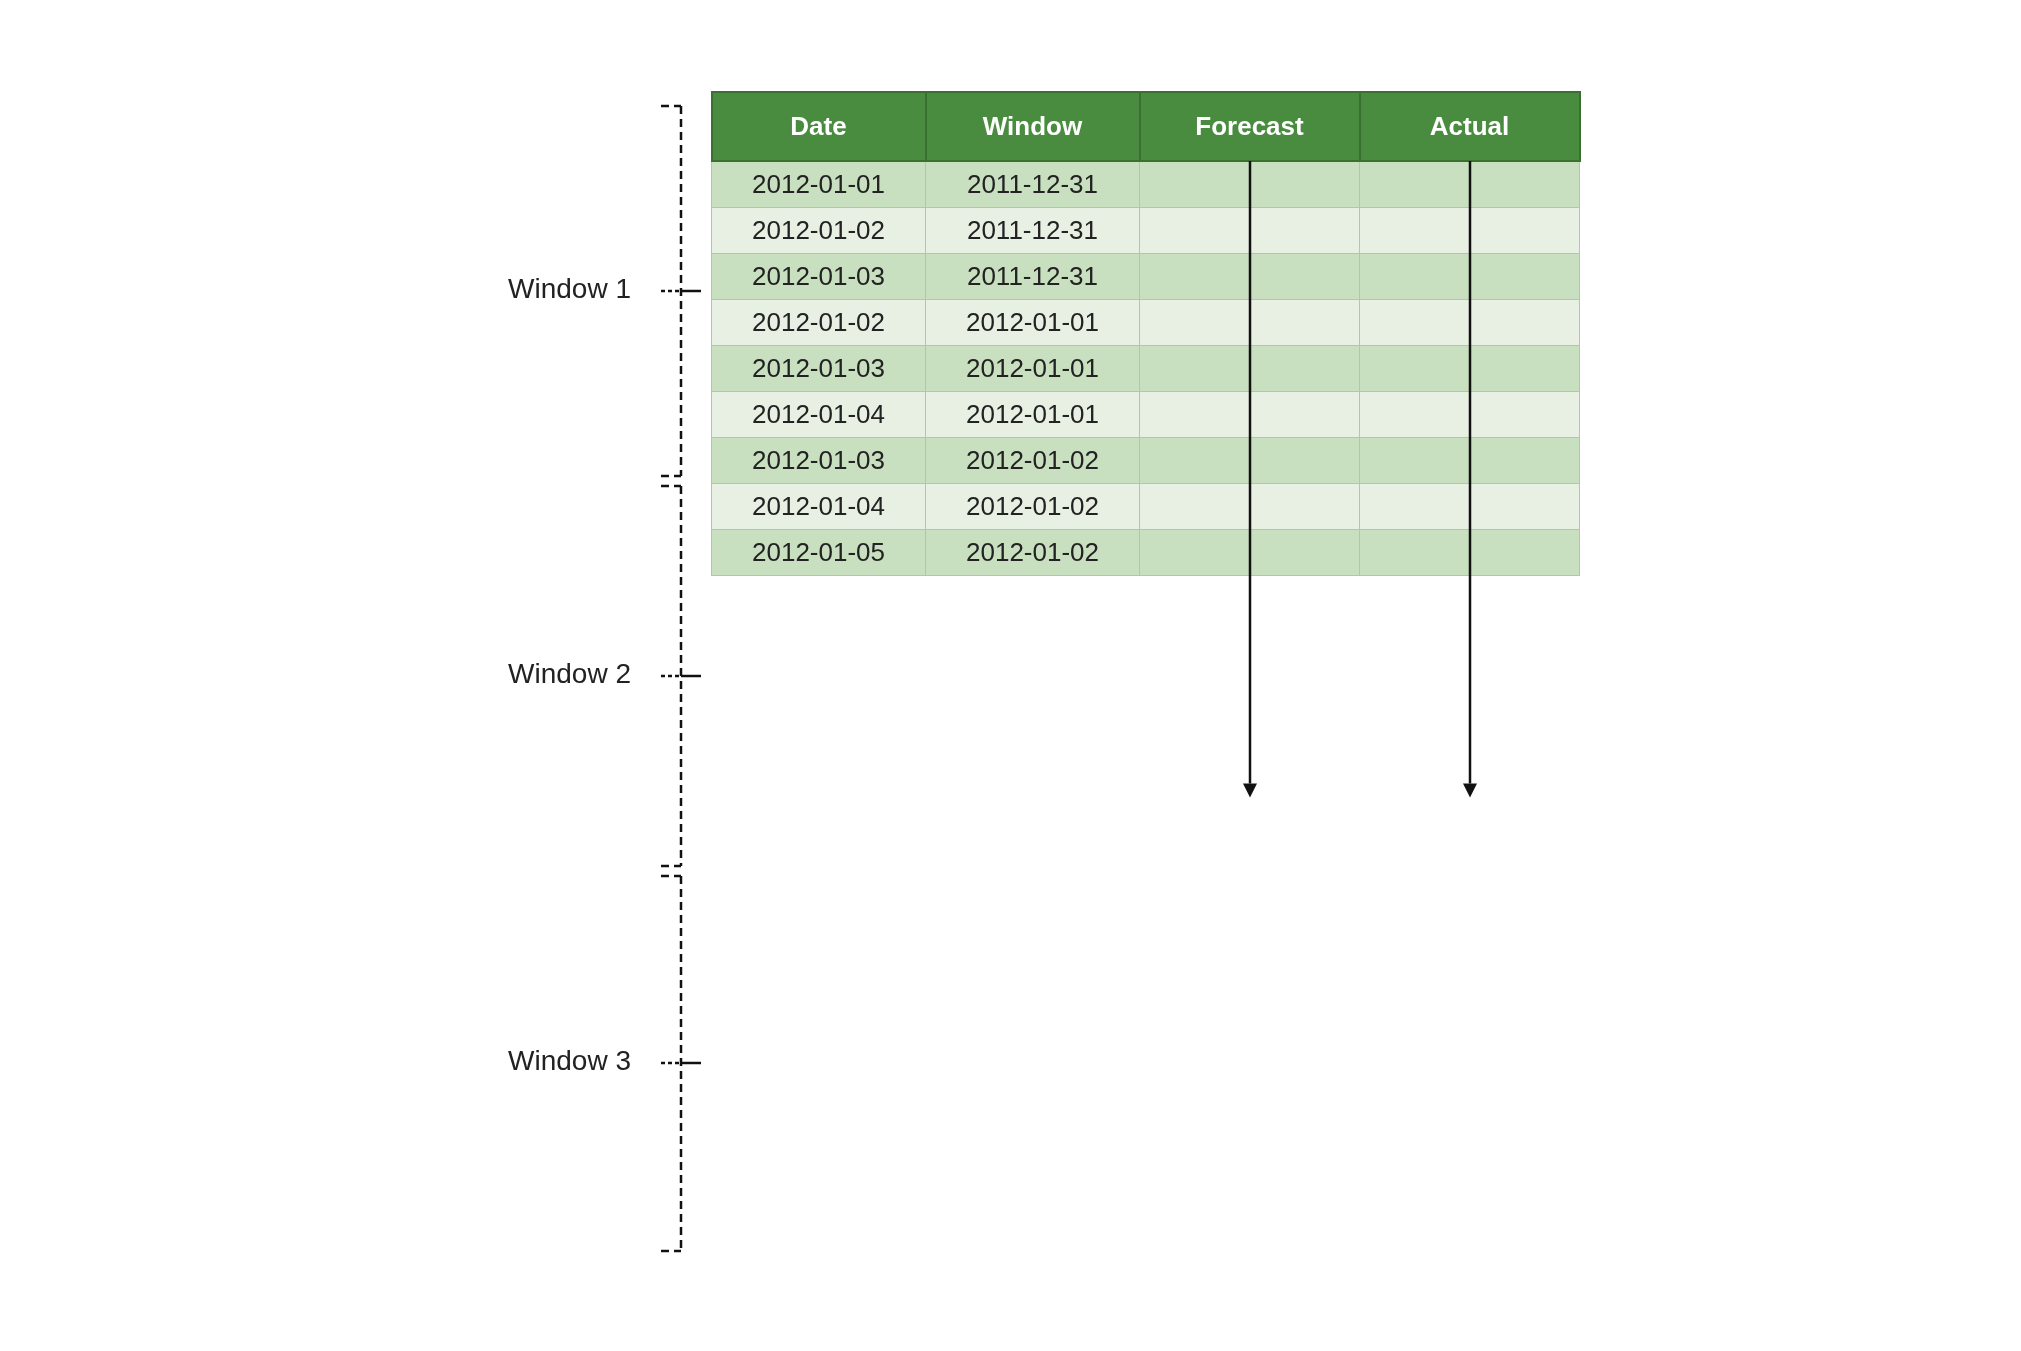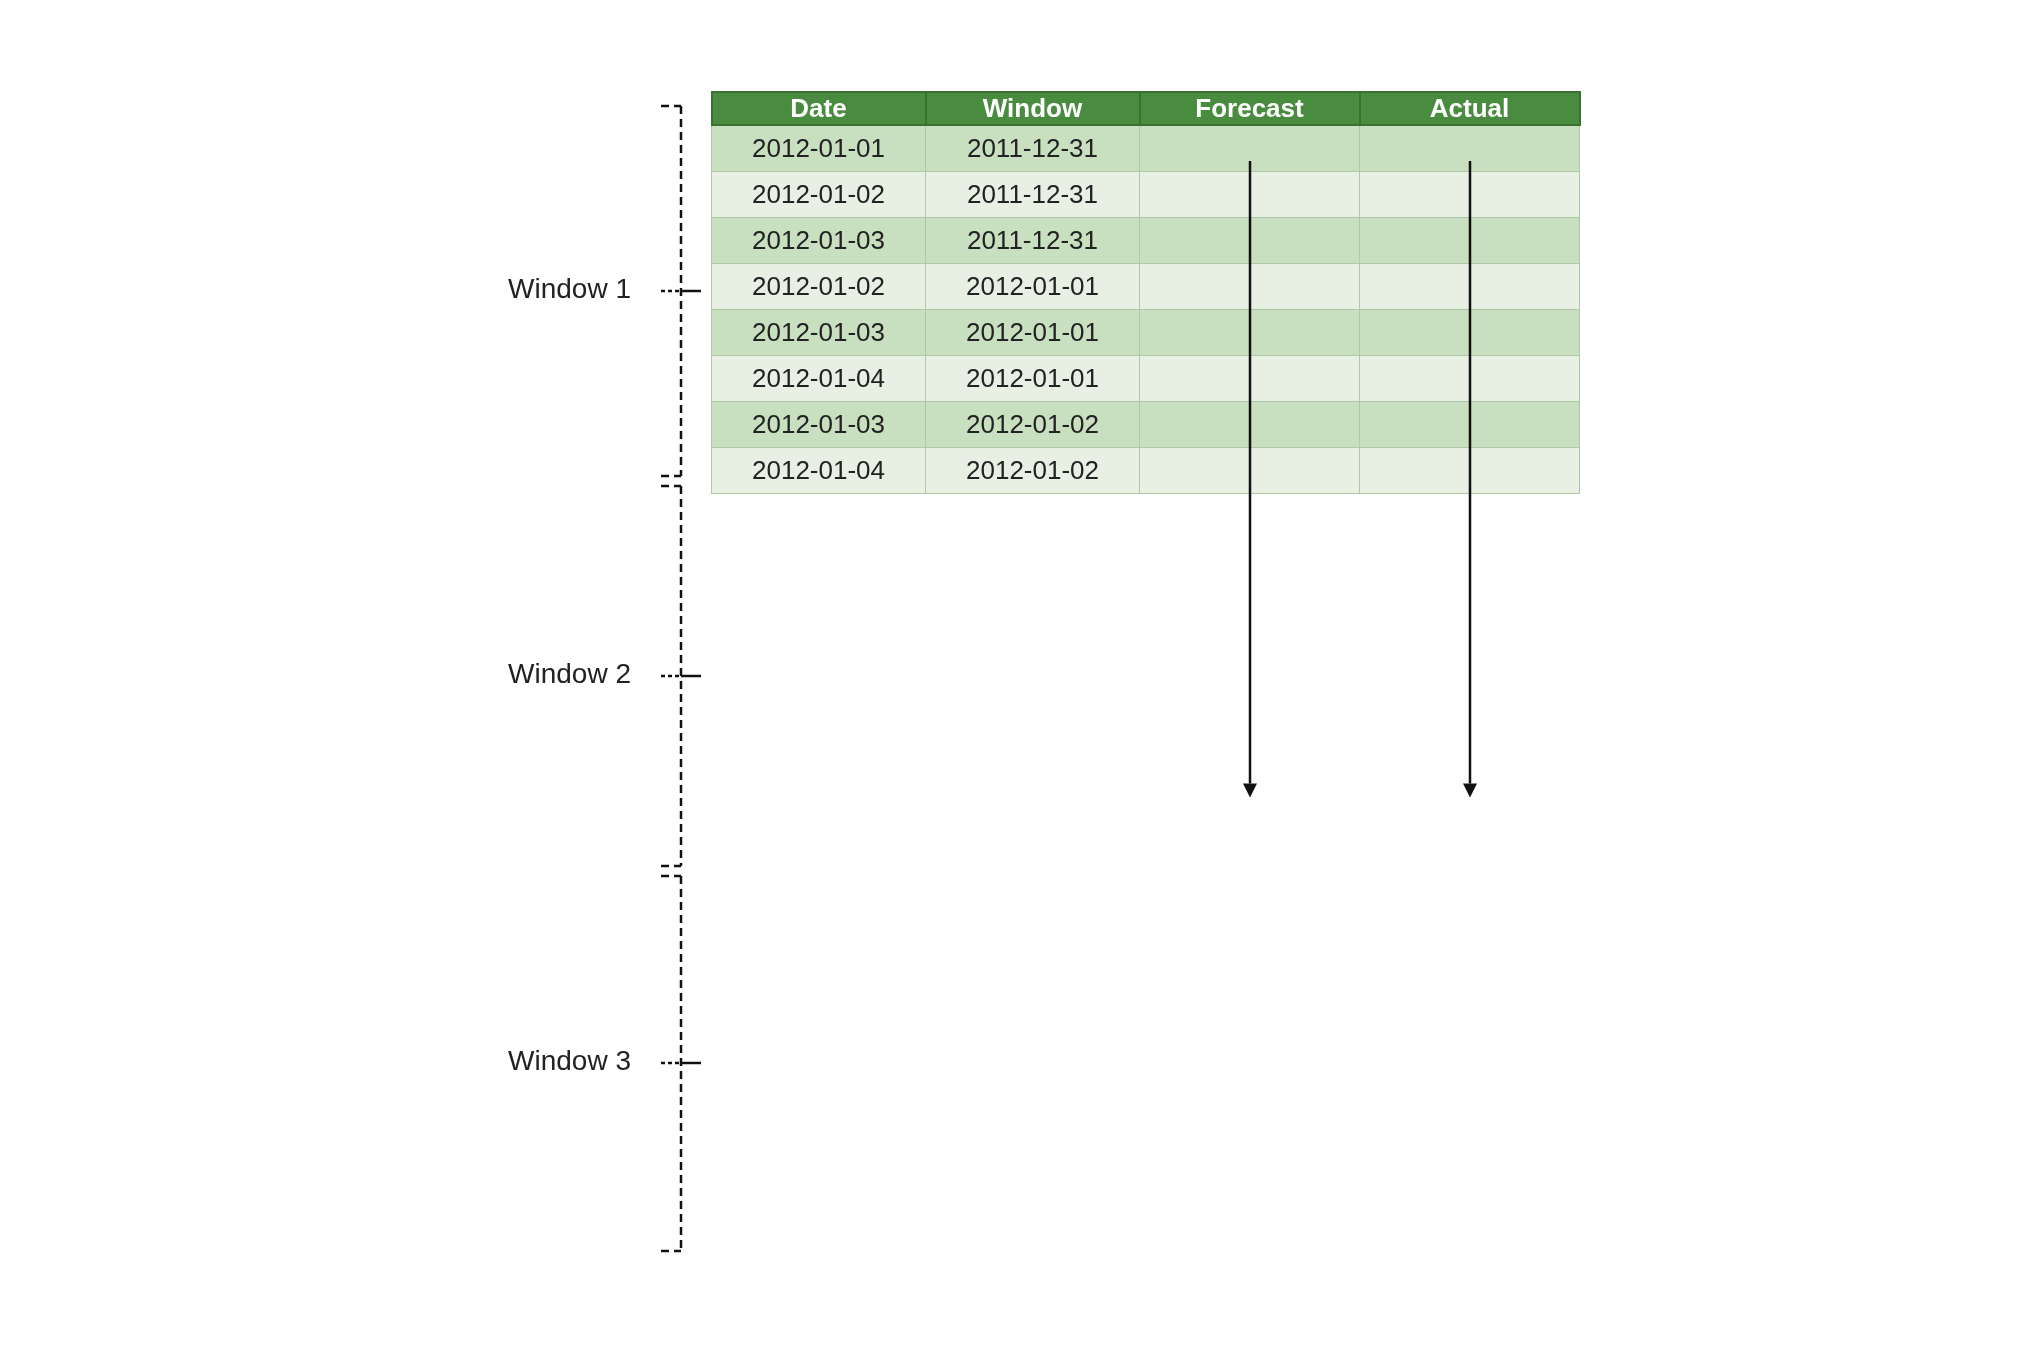--- a/index.html
+++ b/index.html
@@ -26,21 +26,21 @@
     table {
       border-collapse: collapse;
       font-size: 26px;
     }
 
     thead th {
       background-color: #4a8c3f;
       color: #ffffff;
       font-weight: bold;
       text-align: center;
-      padding: 0 40px;
+      padding: 18px 40px;
       border: 2px solid #3a7030;
     }
 
     tbody tr:nth-child(odd) {
       background-color: #c8dfc0;
     }
 
     tbody tr:nth-child(even) {
       background-color: #e8f0e4;
     }
@@ -167,20 +167,26 @@
               <td>2012-01-02</td>
               <td style="min-width: 220px;"></td>
               <td style="min-width: 220px;"></td>
             </tr>
             <tr>
               <td>2012-01-04</td>
               <td>2012-01-02</td>
               <td style="min-width: 220px;"></td>
               <td style="min-width: 220px;"></td>
             </tr>
+            <tr>
+              <td>2012-01-05</td>
+              <td>2012-01-02</td>
+              <td style="min-width: 220px;"></td>
+              <td style="min-width: 220px;"></td>
+            </tr>
           </tbody>
       </table>
 
       <svg id="arrow-overlay" class="arrow-overlay" width="870" height="723" style="width: 870px; height: 723px;">
       <line x1="539" y1="70" x2="539" y2="692.5" stroke="#111" stroke-width="2.5"></line>
           <polygon points="539,706.5 532,692.5 546,692.5" fill="#111"></polygon>
           <line x1="759" y1="70" x2="759" y2="692.5" stroke="#111" stroke-width="2.5"></line>
           <polygon points="759,706.5 752,692.5 766,692.5" fill="#111"></polygon>
         </svg>
     </div>

